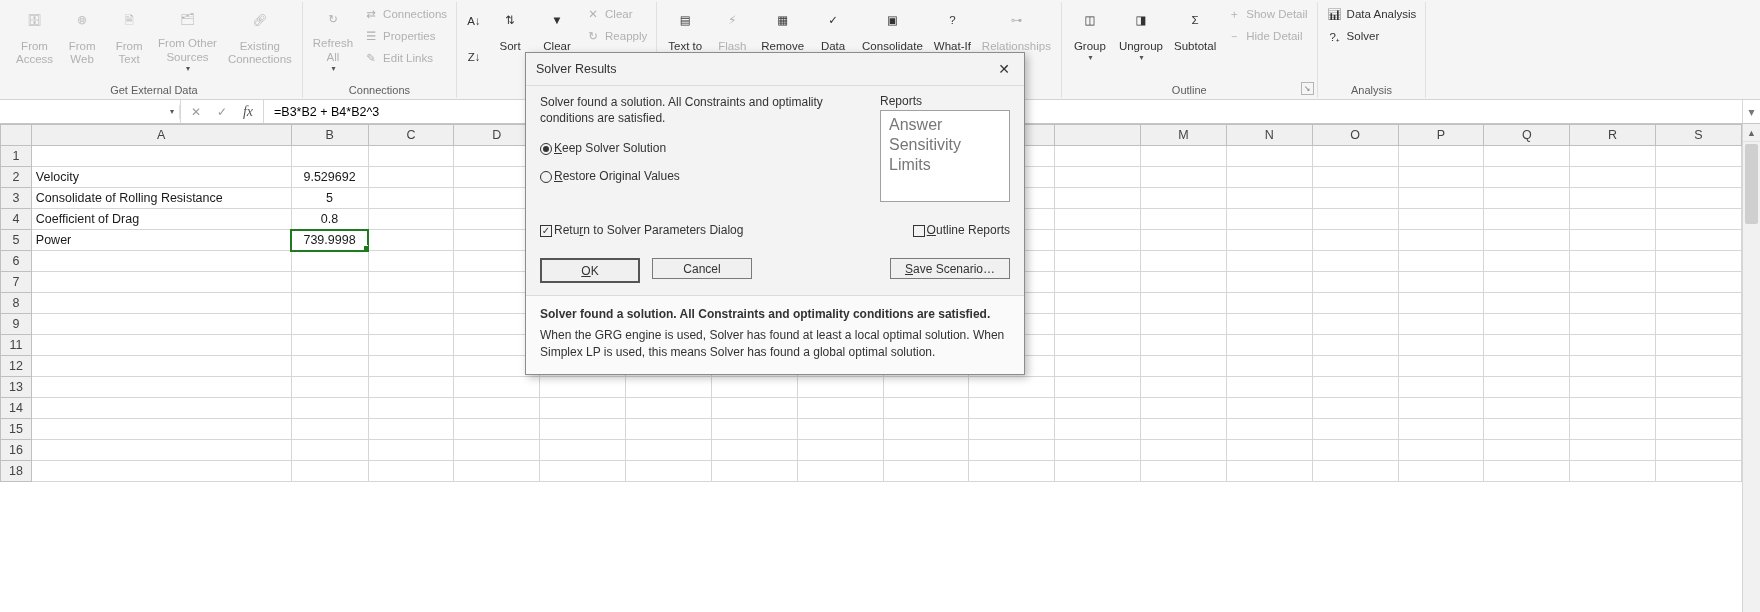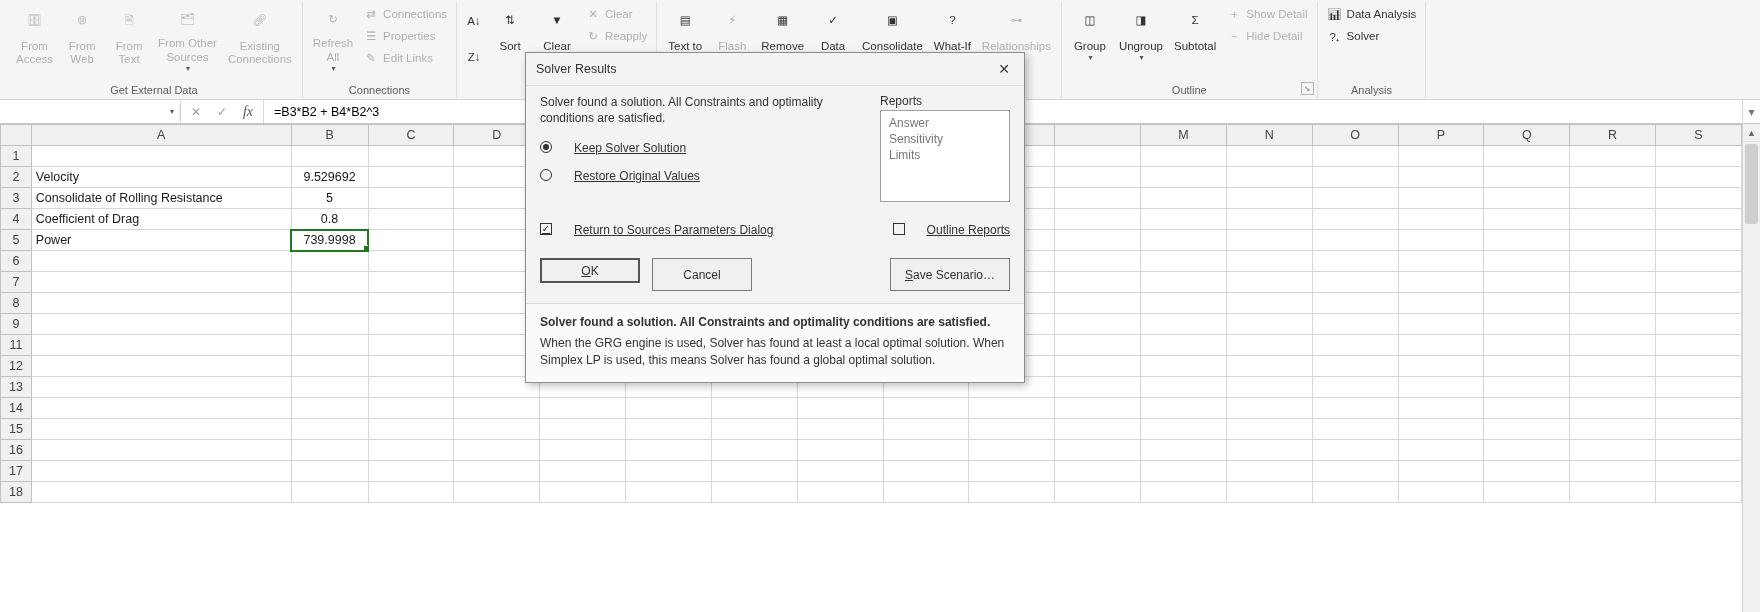--- a/index.html
+++ b/index.html
@@ -299,25 +299,24 @@
       max-width: 315px;
     }
     .dlg-two-col {
       display: flex;
       gap: 14px;
     }
     .dlg-left { flex: 1; }
     .dlg-right { width: 130px; }
     .radio-item, .chk-item {
       display: flex;
-      align-items: flex-start;
-      gap: 22px;
+      align-items: flex-end;
+      gap: 2px;
       padding: 7px 0;
       cursor: default;
-      text-decoration: underline;
     }
     .radio {
       width: 12px;
       height: 12px;
       border: 1px solid #333;
       border-radius: 50%;
       display: flex;
       align-items: center;
       justify-content: center;
     }
@@ -340,32 +339,32 @@
     }
     .fieldset-label {
       font-size: 12px;
       margin-bottom: 2px;
     }
     .reports-box {
       border: 1px solid #a0a0a0;
       background: #fff;
       height: 92px;
       padding: 4px 8px;
-      font-size: 12px;
+      font-size: 16px;
       color: #777;
     }
     .reports-box div { padding: 1px 0; }
     .dlg-btn-row {
       display: flex;
       gap: 12px;
       padding-top: 14px;
     }
     .dlg-btn {
       width: 100px;
-      height: 33px;
+      height: 21px;
       border: 1px solid #7a7a7a;
       background: #f0f0f0;
       display: flex;
       align-items: center;
       justify-content: center;
       font-size: 12px;
       cursor: default;
     }
     .dlg-btn.default {
       border: 2px solid #555;
@@ -904,41 +903,20 @@
             <td></td>
             <td></td>
             <td></td>
             <td></td>
             <td></td>
             <td></td>
             <td></td>
             <td></td>
           </tr>
           <tr>
-            <th class="row-head">17</th>
-            <td></td>
-            <td></td>
-            <td></td>
-            <td></td>
-            <td></td>
-            <td></td>
-            <td></td>
-            <td></td>
-            <td></td>
-            <td></td>
-            <td></td>
-            <td></td>
-            <td></td>
-            <td></td>
-            <td></td>
-            <td></td>
-            <td></td>
-            <td></td>
-          </tr>
-          <tr>
             <th class="row-head">18</th>
             <td></td>
             <td></td>
             <td></td>
             <td></td>
             <td></td>
             <td></td>
             <td></td>
             <td></td>
             <td></td>
@@ -984,21 +962,21 @@
         <div class="reports-box">
           <div>Answer</div>
           <div>Sensitivity</div>
           <div>Limits</div>
         </div>
       </div>
     </div>
     <div style="display:flex;justify-content:space-between;align-items:center;padding-top:14px">
       <div class="chk-item">
         <span class="chk">✓</span>
-        <span>Retu<span class="u">r</span><span>n to Sources Parameters Dialog</span></span>
+        <span>Retu<span class="u">r</span><span>n to Solver Parameters Dialog</span></span>
       </div>
       <div class="chk-item">
         <span class="chk"></span>
         <span><span class="u">O</span><span>utline Reports</span></span>
       </div>
     </div>
     <div class="dlg-btn-row">
       <div class="dlg-btn default">
           <span class="u">O</span>
           <span>K</span>

